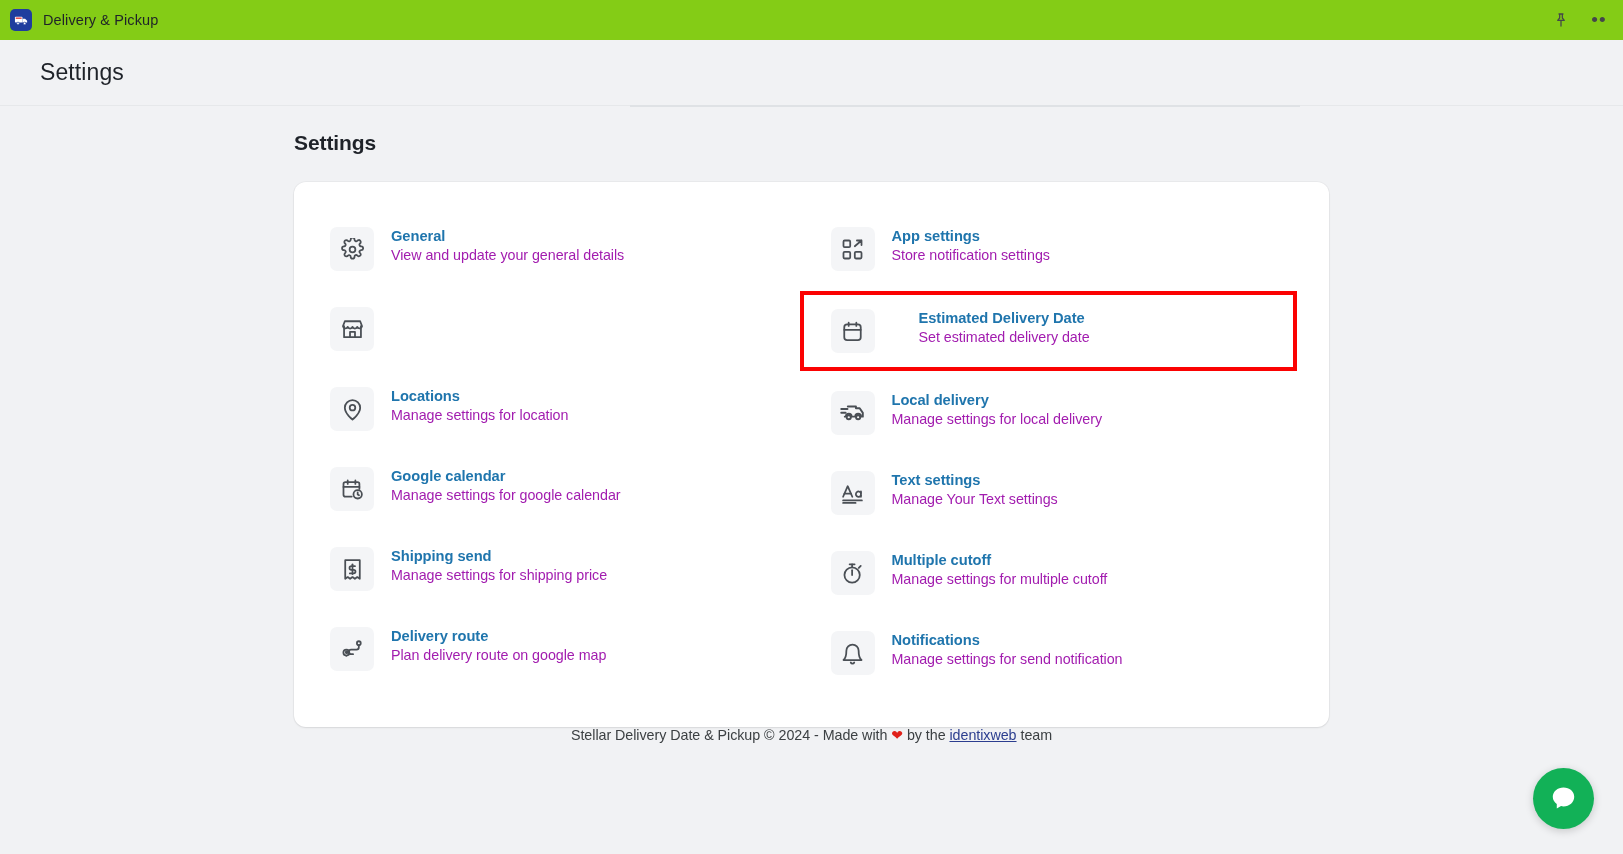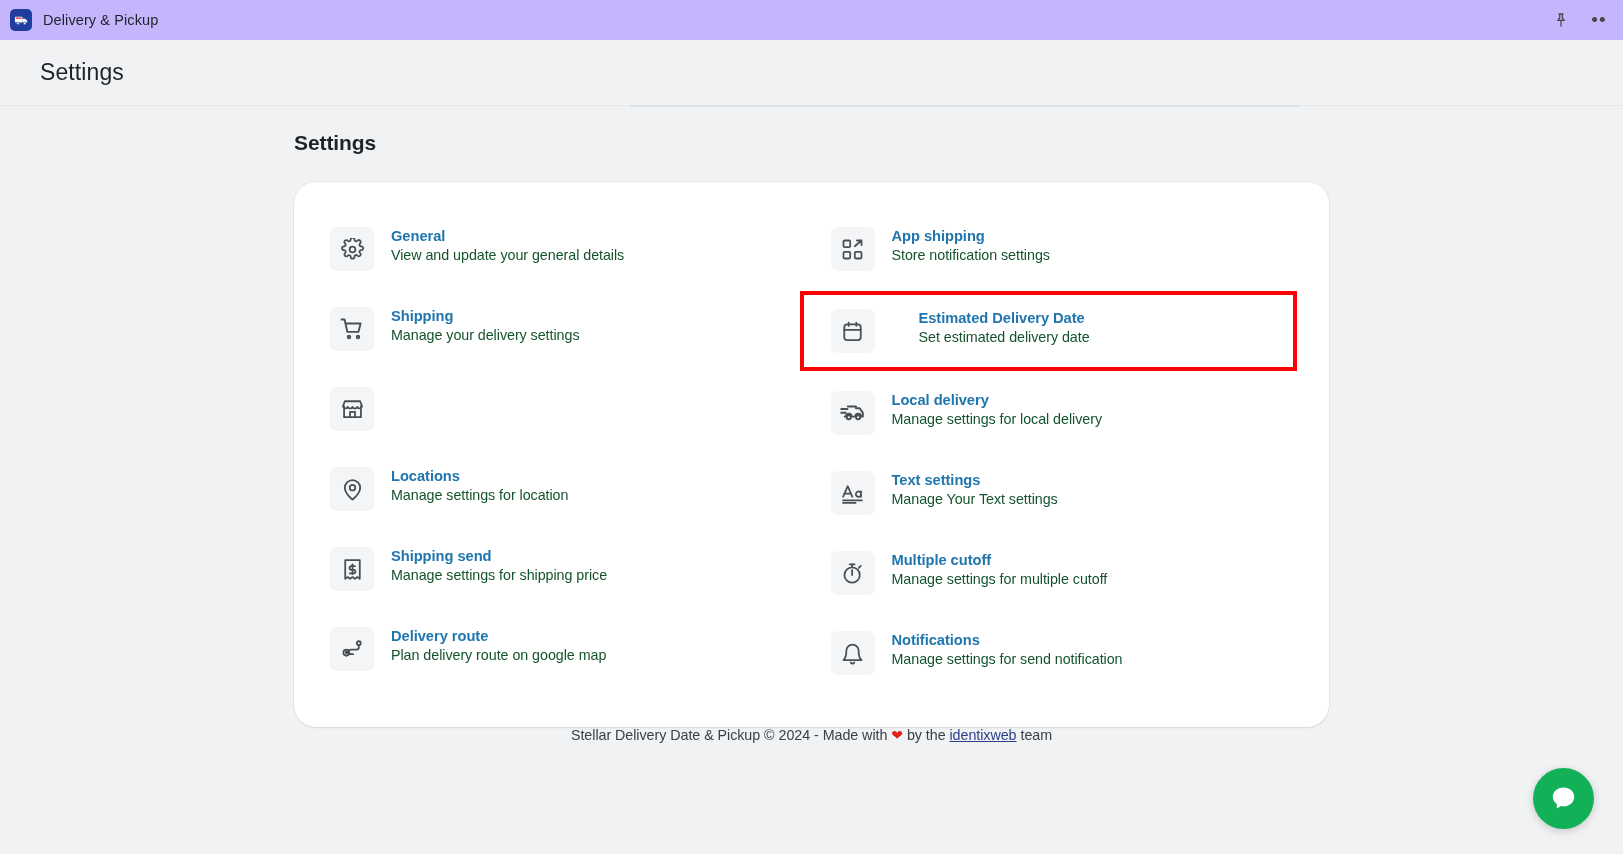--- a/index.html
+++ b/index.html
@@ -11,21 +11,21 @@
     background: #f1f2f4;
     font-family: "Liberation Sans", sans-serif;
     -webkit-font-smoothing: antialiased;
   }
 
   
   .appbar {
     position: relative;
     height: 40px;
     width: 100%;
-    background: #c4b5fd;
+    background: #84cc16;
     display: flex;
     align-items: center;
     padding: 0 14px 0 10px;
   }
   .appbar-left {
     display: flex;
     align-items: center;
     gap: 11px;
   }
   .app-icon {
@@ -109,21 +109,21 @@
   .section-title {
     font-size: 21px;
     font-weight: 700;
     color: #1f2329;
     letter-spacing: -.1px;
     margin-bottom: 27px;
   }
 
   .card {
     background: #ffffff;
-    border-radius: 22px;
+    border-radius: 12px;
     box-shadow: 0 0 0 1px rgba(0,0,0,.03), 0 1px 2px rgba(0,0,0,.08);
     padding: 33px 36px 40px 36px;
   }
   .grid {
     display: grid;
     grid-template-columns: 1fr 1fr;
     column-gap: 38px;
   }
   .col { display: flex; flex-direction: column; }
 
@@ -152,21 +152,21 @@
   .item-text { padding-top: 1px; }
   .item-title {
     font-size: 14.7px;
     font-weight: 700;
     color: #1f75ad;
     letter-spacing: -.05px;
     margin-bottom: 3px;
   }
   .item-desc {
     font-size: 14.3px;
-    color: #14532d;
+    color: #a21caf;
     letter-spacing: -.05px;
   }
 
   
   .setting-item.highlighted {
     outline: 4px solid #fb0202;
     outline-offset: 0;
     padding-left: 27px;
     margin-left: -27px;
     padding-right: 170px;
@@ -250,50 +250,51 @@
                   <path d="M19.4 13.6a1.6 1.6 0 0 0 .3 1.8l.1.1a2 2 0 1 1-2.8 2.8l-.1-.1a1.6 1.6 0 0 0-1.8-.3 1.6 1.6 0 0 0-1 1.5v.2a2 2 0 1 1-4 0v-.1a1.6 1.6 0 0 0-1-1.5 1.6 1.6 0 0 0-1.8.3l-.1.1a2 2 0 1 1-2.8-2.8l.1-.1a1.6 1.6 0 0 0 .3-1.8 1.6 1.6 0 0 0-1.5-1h-.2a2 2 0 1 1 0-4h.1a1.6 1.6 0 0 0 1.5-1 1.6 1.6 0 0 0-.3-1.8l-.1-.1a2 2 0 1 1 2.8-2.8l.1.1a1.6 1.6 0 0 0 1.8.3h.1a1.6 1.6 0 0 0 1-1.5v-.2a2 2 0 1 1 4 0v.1a1.6 1.6 0 0 0 1 1.5 1.6 1.6 0 0 0 1.8-.3l.1-.1a2 2 0 1 1 2.8 2.8l-.1.1a1.6 1.6 0 0 0-.3 1.8v.1a1.6 1.6 0 0 0 1.5 1h.2a2 2 0 1 1 0 4h-.1a1.6 1.6 0 0 0-1.5 1z"></path>
                 </svg>
               </span>
               <div class="item-text">
                 <div class="item-title">General</div>
                 <div class="item-desc">View and update your general details</div>
               </div>
             </div>
             <div class="setting-item">
               <span class="item-icon">
-                <svg width="24" height="24" viewBox="0 0 24 24" fill="none" stroke="#4a4f55" stroke-width="1.85" stroke-linecap="round" stroke-linejoin="round">
-                  <circle cx="9" cy="20" r="1.3"></circle>
-                  <circle cx="18" cy="20" r="1.3"></circle>
-                  <path d="M1.6 2.5h3l2.7 12.3h11.2l2.1-8.3H5.3"></path>
-                </svg>
-              </span>
-              <div class="item-text">
-                <div class="item-title">Shipping</div>
-                <div class="item-desc">Manage your delivery settings</div>
-              </div>
-            </div>
-            <div class="setting-item">
-              <span class="item-icon">
                 <svg width="23" height="23" viewBox="0 0 24 24" fill="none" stroke="#4a4f55" stroke-width="1.85" stroke-linecap="round" stroke-linejoin="round">
                   <path d="M3.2 8.6V20h17.6V8.6"></path>
                   <path d="M2 8.6 4 3.4h16l2 5.2a2.6 2.6 0 0 1-5 .6 2.6 2.6 0 0 1-5 0 2.6 2.6 0 0 1-5 0 2.6 2.6 0 0 1-5-.6z"></path>
                   <path d="M9.4 20v-5.6h5.2V20"></path>
                 </svg>
               </span>
             </div>
             <div class="setting-item">
               <span class="item-icon">
                 <svg width="23" height="23" viewBox="0 0 24 24" fill="none" stroke="#4a4f55" stroke-width="1.85" stroke-linecap="round" stroke-linejoin="round">
                   <path d="M20 10.3c0 6-8 12.2-8 12.2s-8-6.2-8-12.2a8 8 0 1 1 16 0z"></path>
                   <circle cx="12" cy="10.1" r="2.9"></circle>
                 </svg>
               </span>
               <div class="item-text">
                 <div class="item-title">Locations</div>
                 <div class="item-desc">Manage settings for location</div>
+              </div>
+            </div>
+            <div class="setting-item">
+              <span class="item-icon">
+                <svg width="23" height="23" viewBox="0 0 24 24" fill="none" stroke="#4a4f55" stroke-width="1.85" stroke-linecap="round" stroke-linejoin="round">
+                  <path d="M19.2 11.4V6.2a2 2 0 0 0-2-2H4.6a2 2 0 0 0-2 2v11.2a2 2 0 0 0 2 2h6.6"></path>
+                  <path d="M2.6 9.3h16.6M7 2.6v3.6M15 2.6v3.6"></path>
+                  <circle cx="17.4" cy="17" r="4.4"></circle>
+                  <path d="M17.4 15v2.1l1.4.9"></path>
+                </svg>
+              </span>
+              <div class="item-text">
+                <div class="item-title">Google calendar</div>
+                <div class="item-desc">Manage settings for google calendar</div>
               </div>
             </div>
             <div class="setting-item">
               <span class="item-icon">
                 <svg width="23" height="23" viewBox="0 0 24 24" fill="none" stroke="#4a4f55" stroke-width="1.85" stroke-linecap="round" stroke-linejoin="round">
                   <path d="M4.4 2.3h15.2v19.4l-2.6-1.8-2.5 1.8-2.5-1.8-2.5 1.8-2.5-1.8-2.6 1.8z"></path>
                   <path d="M12 6.6v10.2"></path>
                   <path d="M14.6 8.5h-3.8a1.9 1.9 0 0 0 0 3.8h2.4a1.9 1.9 0 0 1 0 3.8H9.2"></path>
                 </svg>
               </span>
@@ -322,21 +323,21 @@
             <div class="setting-item">
               <span class="item-icon">
                 <svg width="23" height="23" viewBox="0 0 24 24" fill="none" stroke="#4a4f55" stroke-width="1.85" stroke-linecap="round" stroke-linejoin="round">
                   <rect x="2.6" y="2.6" width="7" height="7" rx="1.2"></rect>
                   <rect x="2.6" y="14.4" width="7" height="7" rx="1.2"></rect>
                   <rect x="14.4" y="14.4" width="7" height="7" rx="1.2"></rect>
                   <path d="M14.4 8.6 21.4 2.6M16.6 2.6h4.8v4.8"></path>
                 </svg>
               </span>
               <div class="item-text">
-                <div class="item-title">App shipping</div>
+                <div class="item-title">App settings</div>
                 <div class="item-desc">Store notification settings</div>
               </div>
             </div>
             <div class="setting-item highlighted">
               <span class="item-icon">
                 <svg width="23" height="23" viewBox="0 0 24 24" fill="none" stroke="#4a4f55" stroke-width="1.85" stroke-linecap="round" stroke-linejoin="round">
                   <rect x="3.4" y="4.6" width="17.2" height="16.4" rx="3"></rect>
                   <path d="M3.4 10.2h17.2"></path>
                   <path d="M8 2.8v3.4M16 2.8v3.4"></path>
                 </svg>

